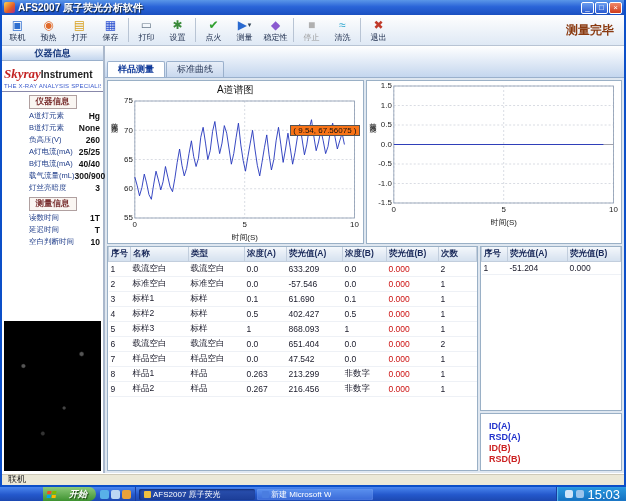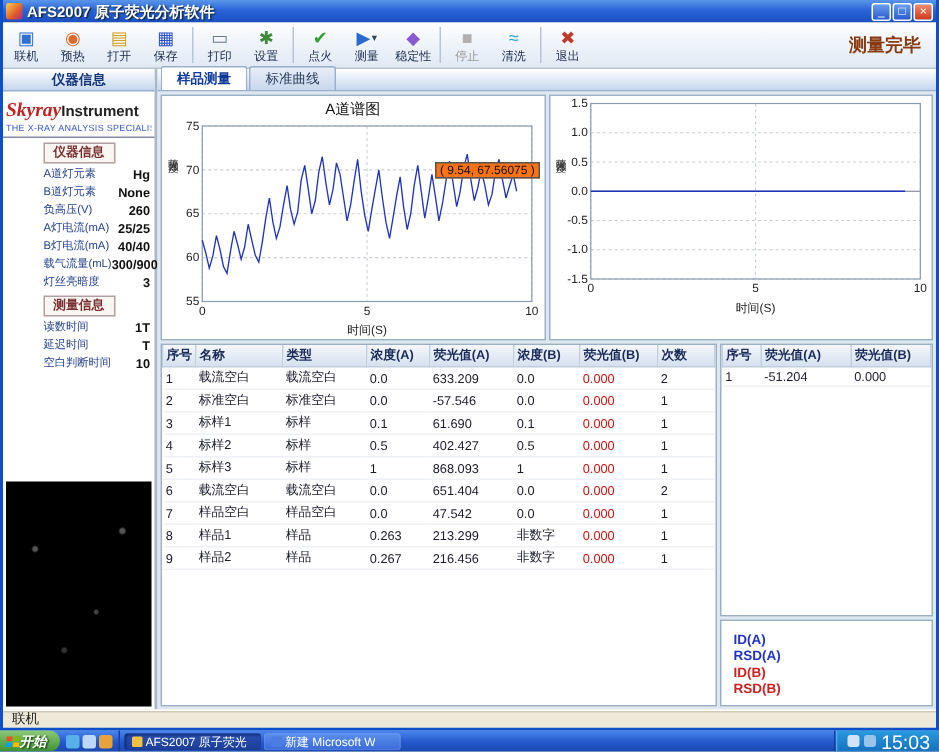--- a/index.html
+++ b/index.html
@@ -32,21 +32,21 @@
 .logo-red{color:#c32222;font-family:"Liberation Serif","DejaVu Serif",serif;font-style:italic;font-weight:bold;font-size:13px;}
 .logo-black{color:#222;font-weight:bold;font-size:10px;}
 .tagline{font-size:6px;color:#3a5acc;letter-spacing:.2px;margin-top:1px;white-space:nowrap;overflow:hidden;}
 .group-title{width:fit-content;margin:3px auto 1px;padding:0 6px;border:1px solid #b0a0a0;font-size:8.5px;color:#7a3030;font-weight:bold;background:#faf6f2;white-space:nowrap;}
 .field-row{display:flex;justify-content:space-between;align-items:center;padding:1px 3px;margin-left:24px;}
 .f-label{font-size:7.5px;color:#24418c;white-space:nowrap;}
 .f-value{font-size:8.5px;font-weight:bold;color:#111;white-space:nowrap;}
 .camera{margin:2px;height:150px;margin-top:auto;flex:none;background-color:#000;
 background-image:radial-gradient(circle at 20% 30%,#555 0 1%,transparent 2%),radial-gradient(circle at 62% 58%,#444 0 1%,transparent 2%),radial-gradient(circle at 80% 22%,#555 0 1%,transparent 2%),radial-gradient(circle at 40% 75%,#333 0 1%,transparent 2%);}
 .main{flex:1;display:flex;flex-direction:column;min-width:0;}
-.tabstrip{height:15px;background:linear-gradient(#ffffff,#c4d6ee);border-bottom:1px solid #9ab0cc;display:flex;align-items:flex-end;padding-left:2px;flex:none;}
+.tabstrip{height:32px;background:linear-gradient(#ffffff,#c4d6ee);border-bottom:1px solid #9ab0cc;display:flex;align-items:flex-end;padding-left:2px;flex:none;}
 .tab{font-size:9px;padding:1px 10px;color:#2a3a5a;border:1px solid #9ab0cc;border-bottom:none;border-radius:2px 2px 0 0;margin-right:1px;background:linear-gradient(#e8eef8,#c8d8ee);white-space:nowrap;}
 .tab.active{background:#fff;color:#103a9a;font-weight:bold;}
 .charts{height:168px;flex:none;display:flex;gap:2px;padding:2px;background:#dfe7f0;}
 .chart{flex:1;background:#fff;border:1px solid #9ab0c6;position:relative;min-width:0;}
 .chart-title{text-align:center;font-size:10px;color:#111;padding-top:2px;height:15px;}
 .chart svg{display:block;width:100%;height:146px;}
 .ylabel{position:absolute;left:1px;top:36px;writing-mode:vertical-rl;font-size:7px;color:#333;letter-spacing:1px;}
 .tooltip{position:absolute;right:3px;top:44px;background:#f97316;border:1px solid #555;font-size:8px;padding:0 2px;color:#111;white-space:nowrap;z-index:5;}
 .bottom{flex:1;display:flex;gap:2px;padding:0 2px 2px;min-height:0;background:#dfe7f0;}
 .table-wrap{flex:1;background:#fff;border:1px solid #9ab0c6;overflow:hidden;min-width:0;}
@@ -57,28 +57,28 @@
 .main-table th:nth-child(1){width:22px}.main-table th:nth-child(2){width:58px}.main-table th:nth-child(3){width:56px}.main-table th:nth-child(4){width:42px}.main-table th:nth-child(5){width:56px}.main-table th:nth-child(6){width:44px}.main-table th:nth-child(7){width:52px}
 .side-table th:nth-child(1){width:26px}.side-table th:nth-child(2){width:60px}
 .side{width:142px;flex:none;display:flex;flex-direction:column;gap:2px;}
 .side-table-wrap{flex:1;background:#fff;border:1px solid #9ab0c6;overflow:hidden;}
 .stats{height:58px;background:#fff;border:1px solid #9ab0c6;display:grid;grid-template-columns:1fr;align-content:space-around;padding:6px 8px;flex:none;}
 .st{font-size:9px;font-weight:bold;}
 .st.blue{color:#2233cc;}
 .st.red{color:#cc2222;}
 .statusbar{height:12px;background:#ece9d8;border-top:1px solid #fff;box-shadow:inset 0 1px 0 #cfcab8;display:flex;align-items:center;padding:0 6px;font-size:9px;color:#222;flex:none;}
 .taskbar{position:absolute;left:0;right:0;bottom:0;height:14px;background:linear-gradient(#4a86ee,#2458cc 55%,#1c48b0);display:flex;align-items:stretch;}
-.start{display:flex;align-items:center;gap:0;padding:0 9px 0 4px;background:linear-gradient(#8cc97a,#3e9230);border-radius:0 7px 7px 0;color:#fff;font-size:9px;font-weight:bold;font-style:italic;text-shadow:1px 1px 1px #16420e;}
+.start{display:flex;align-items:center;gap:13px;padding:0 9px 0 4px;background:linear-gradient(#8cc97a,#3e9230);border-radius:0 7px 7px 0;color:#fff;font-size:9px;font-weight:bold;font-style:italic;text-shadow:1px 1px 1px #16420e;margin-left:43px;}
 .winlogo{display:grid;grid-template-columns:4px 4px;grid-template-rows:3px 3px;gap:1px;transform:skewX(-8deg);}
 .winlogo i{display:block;}
 .winlogo .r{background:#f25022;}.winlogo .g{background:#7fba00;}.winlogo .b{background:#00a4ef;}.winlogo .y{background:#ffb900;}
 .quick{display:flex;align-items:center;gap:2px;padding:0 4px;border-right:1px solid #1a3e9e;}
 .ql{width:9px;height:9px;border-radius:2px;display:inline-block;}
 .tasks{display:flex;align-items:center;gap:2px;padding:0 3px;flex:1;min-width:0;}
-.taskbtn{display:flex;align-items:center;gap:2px;height:11px;width:91px;padding:0 5px;background:linear-gradient(#5a90ee,#3a6ad8);border-radius:2px;box-shadow:inset 0 0 1px #9ab8f8;color:#fff;font-size:8px;overflow:hidden;}
+.taskbtn{display:flex;align-items:center;gap:2px;height:11px;width:116px;padding:0 5px;background:linear-gradient(#5a90ee,#3a6ad8);border-radius:2px;box-shadow:inset 0 0 1px #9ab8f8;color:#fff;font-size:8px;overflow:hidden;}
 .taskbtn.active{background:linear-gradient(#2a50b0,#1c3e98);box-shadow:inset 1px 1px 2px #102a70;}
 .task-ic{width:7px;height:7px;flex:none;border-radius:1px;display:inline-block;}
 .task-label{white-space:nowrap;overflow:hidden;}
 .tray{display:flex;align-items:center;gap:3px;padding:0 6px 0 8px;background:linear-gradient(#2a9ae0,#1470c0);border-left:1px solid #1a3e9e;box-shadow:inset 1px 0 1px #5ab8f0;}
 .tray-ic{width:8px;height:8px;border-radius:2px;display:inline-block;}
 .clock{color:#fff;font-size:13px;white-space:nowrap;}
 </style>
 </head>
 <body>
 

